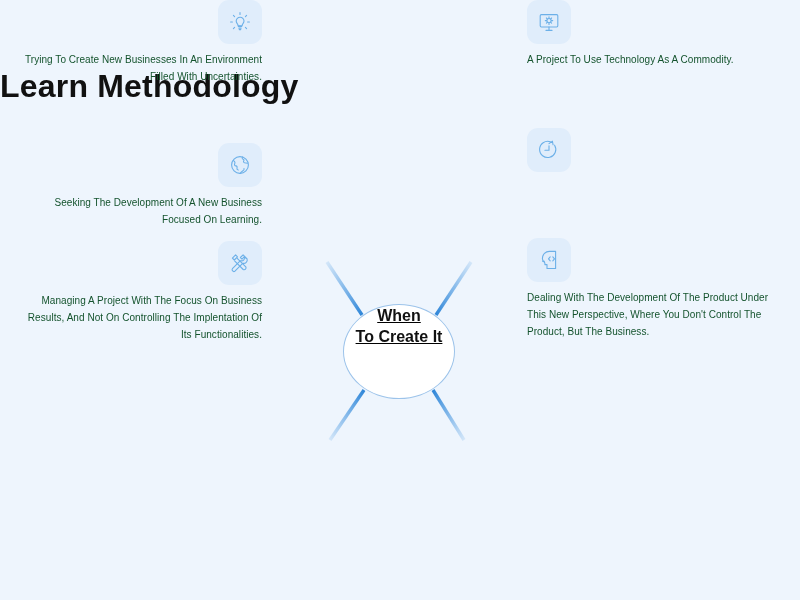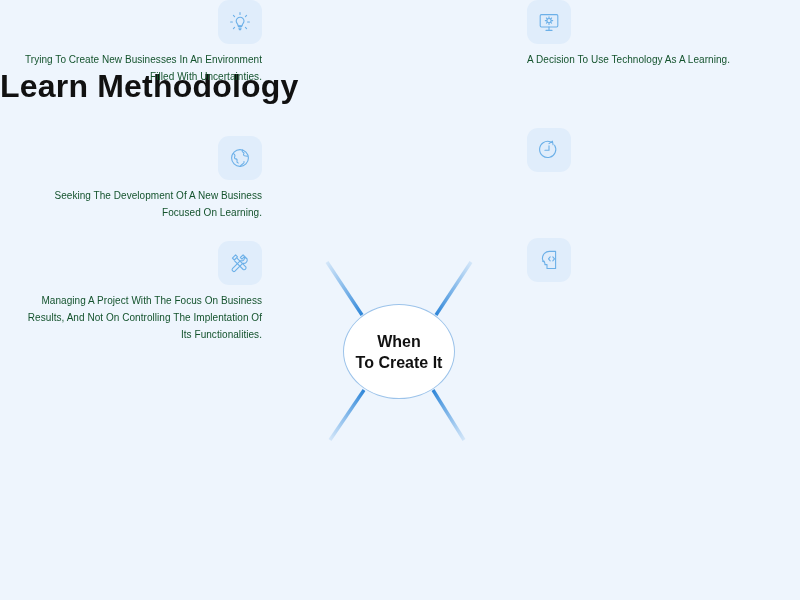--- a/index.html
+++ b/index.html
@@ -76,21 +76,22 @@
   .hub-circle {
     width: 112px;
     height: 95px;
     border-radius: 50%;
     background: #ffffff;
     border: 1px solid #9cc3ea;
     box-sizing: border-box;
     display: flex;
     flex-direction: column;
     align-items: center;
-    justify-content: center;
+    justify-content: flex-start;
+    text-decoration: underline;
   }
   .hub-line1, .hub-line2 {
     font-size: 16px;
     font-weight: bold;
     color: #111111;
     line-height: 21px;
   }
 </style>
 </head>
 <body>
@@ -146,21 +147,21 @@
     <div class="icon-box">
       <svg width="26" height="26" viewBox="0 0 26 26" fill="none" stroke="#6cb0e8" stroke-width="1.1" stroke-linecap="round" stroke-linejoin="round">
         <path d="M9.2 12.1a3.9 3.9 0 1 1 7.8 0c0 1.6-1 2.4-1.45 3.2-.3.55-.35 1-.35 1.45h-4.2c0-.45-.05-.9-.35-1.45C10.2 14.5 9.2 13.7 9.2 12.1z"></path>
         <path d="M11.4 17.4h3.2M11.8 19.1h2.4M12.2 20.6h1.6"></path>
         <path d="M13 5.4V3.6M7.6 7.6 6.4 6.4M18.4 7.6l1.2-1.2M5.4 13H3.6M22.4 13h-1.8M7.6 18.4l-1.2 1.2M18.4 18.4l1.2 1.2"></path>
       </svg>
     </div>
     <div class="item-text">Trying To Create New Businesses In An Environment Filled With Uncertainties.</div>
   </div>
 
-  <div class="item" style="top:136px;">
+  <div class="item" style="top:143px;">
     <div class="icon-box">
       <svg width="26" height="26" viewBox="0 0 26 26" fill="none" stroke="#6cb0e8" stroke-width="1.1" stroke-linecap="round" stroke-linejoin="round">
         <circle cx="13" cy="13" r="8.4"></circle>
         <path d="M6.2 8.6c1.6.6 2.1 1.9 1.5 3.1-.6 1.2.1 2 1.2 2.2 1.1.2 1.4 1 1.1 2-.3 1 .3 1.9 1.2 2.2"></path>
         <path d="M15.4 4.9c-.5 1.1-.1 2 .7 2.3.9.3 1.1 1 .6 1.8-.5.8-.1 1.5.8 1.7l2.9.5"></path>
         <path d="M13.2 21.4c.6-1.3 1.7-2 2.7-2.6 1-.6 1.4-1.4 1.1-2.3"></path>
       </svg>
     </div>
     <div class="item-text">Seeking The Development Of A New Business Focused On Learning.</div>
   </div>
@@ -182,36 +183,37 @@
 
   <div class="item" style="top:0px;">
     <div class="icon-box">
       <svg width="26" height="26" viewBox="0 0 26 26" fill="none" stroke="#6cb0e8" stroke-width="1.1" stroke-linecap="round" stroke-linejoin="round">
         <rect x="4.2" y="5.6" width="17.6" height="12.4" rx="1.2"></rect>
         <path d="M10 21.4h6M13 18v3.4"></path>
         <circle cx="13" cy="11.6" r="2.1"></circle>
         <path d="M13 7.8v1.2M13 14.2v1.2M9.3 11.6h1.2M15.5 11.6h1.2M10.4 9l.85.85M14.75 13.35l.85.85M15.6 9l-.85.85M11.25 13.35l-.85.85"></path>
       </svg>
     </div>
-    <div class="item-text">A Decision To Use Technology As A Learning.</div>
+    <div class="item-text">A Project To Use Technology As A Commodity.</div>
   </div>
 
   <div class="item" style="top:128px;">
     <div class="icon-box">
       <svg width="26" height="26" viewBox="0 0 26 26" fill="none" stroke="#6cb0e8" stroke-width="1.1" stroke-linecap="round" stroke-linejoin="round">
         <path d="M18.6 8.2a8.1 8.1 0 1 1-4.2-3.4"></path>
         <path d="M13 6.6 16.4 4.2 17.1 7.8"></path>
         <path d="M13 8.7v4.5H8.9"></path>
       </svg>
     </div>
   </div>
 
   <div class="item" style="top:238px;">
     <div class="icon-box">
       <svg width="26" height="26" viewBox="0 0 26 26" fill="none" stroke="#6cb0e8" stroke-width="1.1" stroke-linecap="round" stroke-linejoin="round">
         <path d="M19.6 4.4h-6.2a7 7 0 0 0-7 7c0 1.9 1 2.9 1.8 3.6.5.45.7.9.7 1.5v1.1h2.1v3.9h8.6z"></path>
         <path d="M8.4 14.2H6.6"></path>
         <path d="m14.2 9.8-1.7 2 1.7 2M16.8 9.8l1.7 2-1.7 2"></path>
       </svg>
     </div>
+    <div class="item-text">Dealing With The Development Of The Product Under This New Perspective, Where You Don't Control The Product, But The Business.</div>
   </div>
 
 </div>
 
 </body></html>

